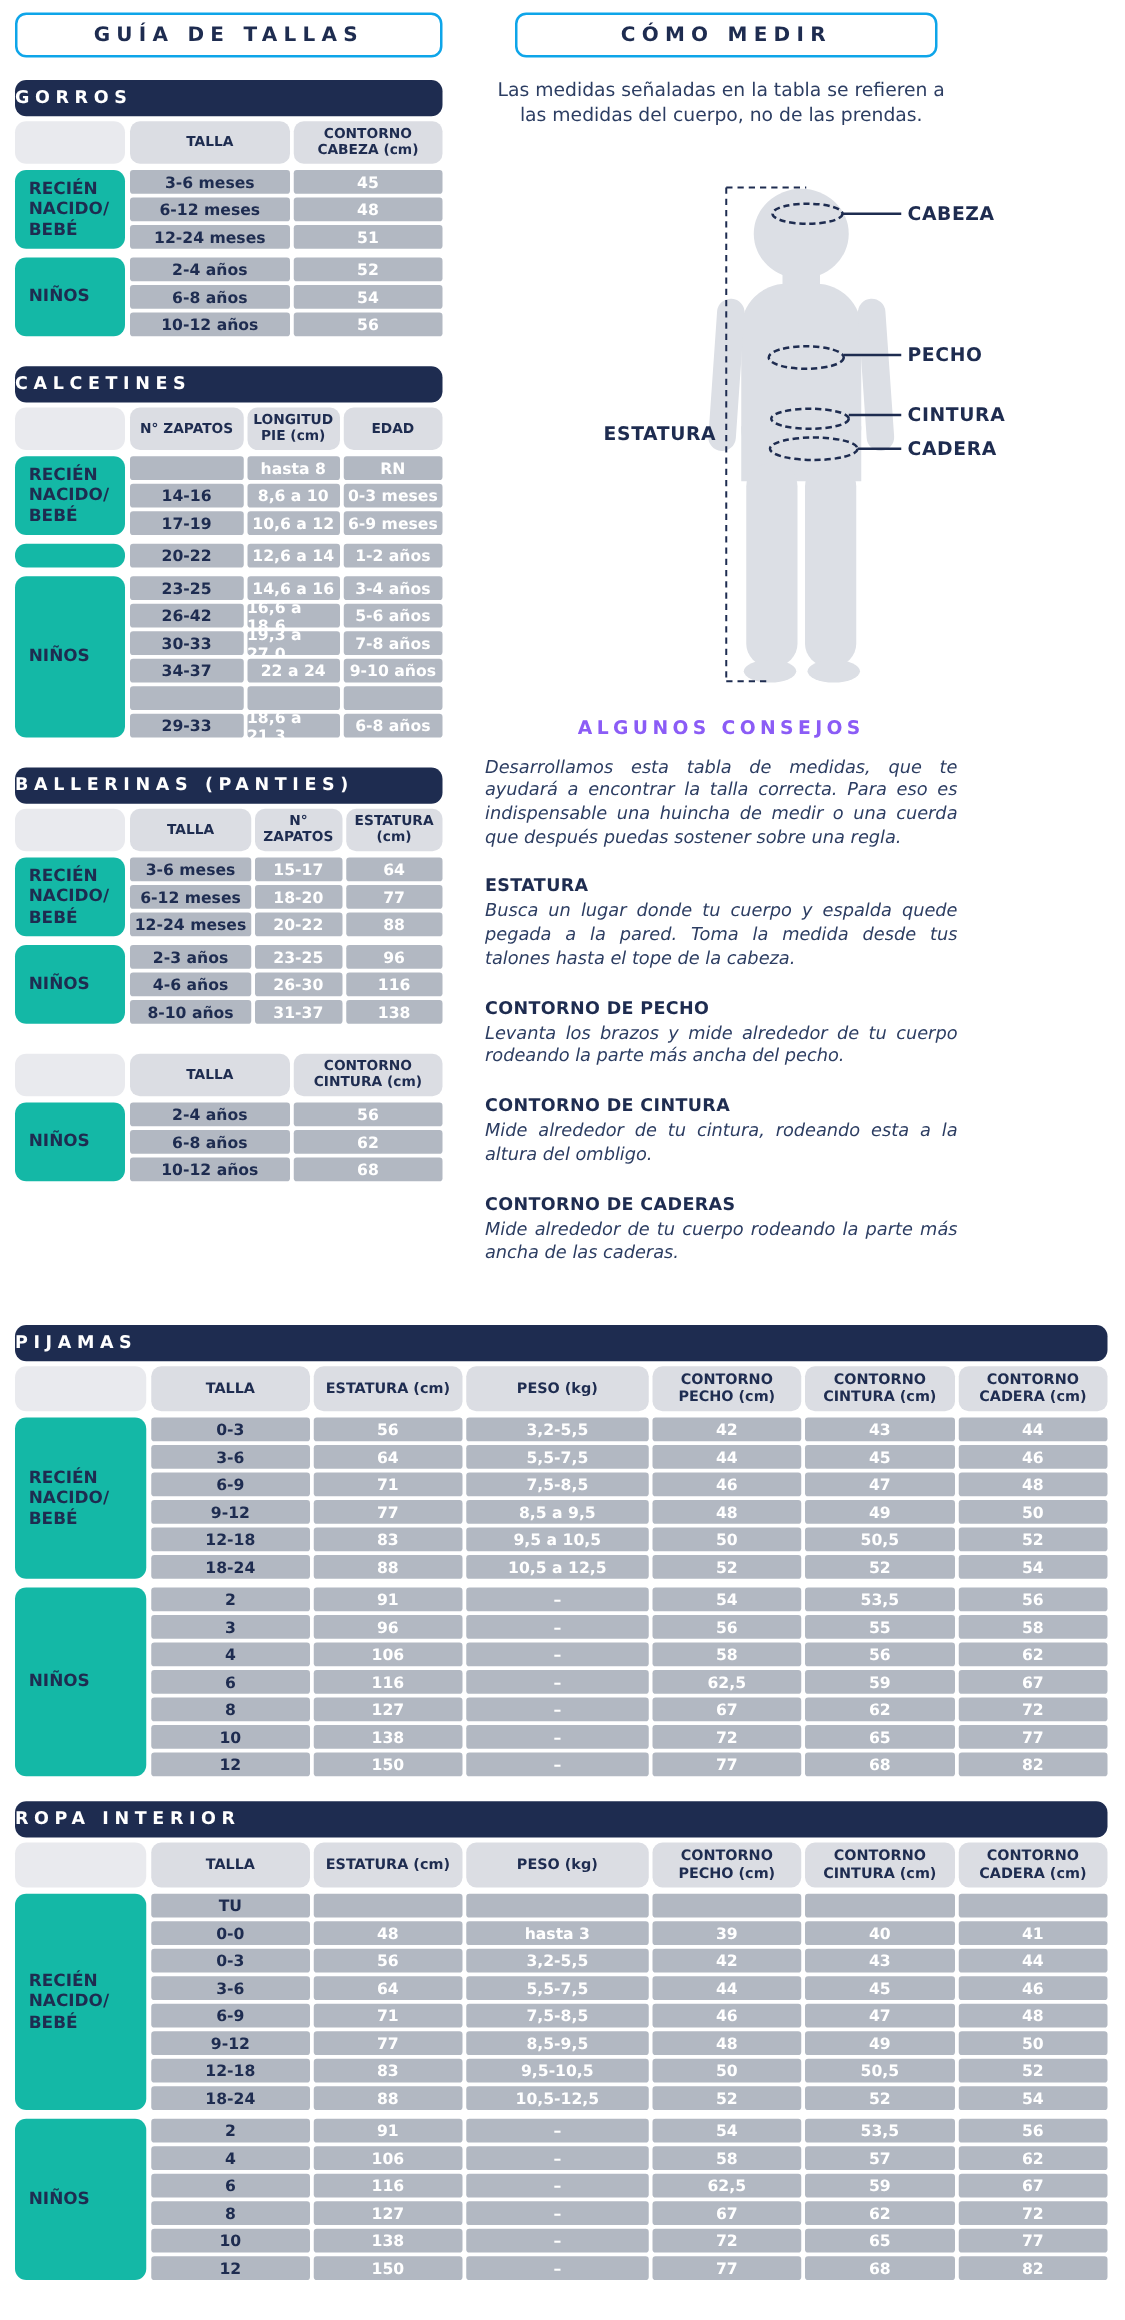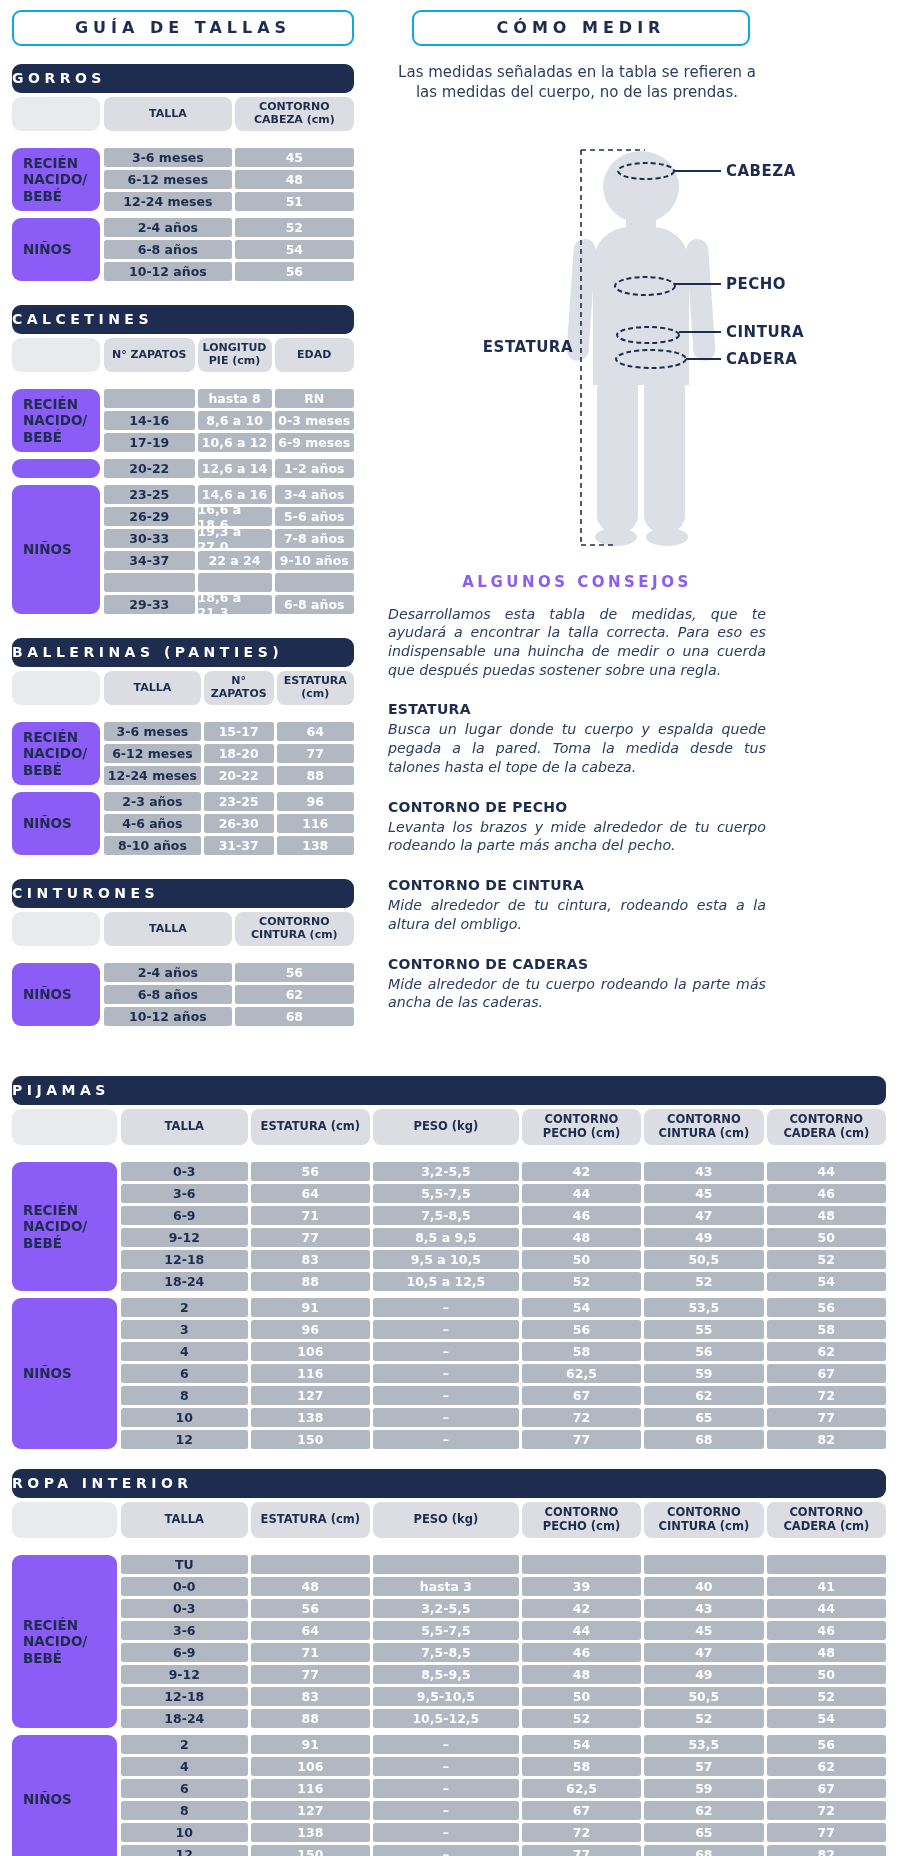--- a/index.html
+++ b/index.html
@@ -19,24 +19,24 @@
   
   .tbl-bar{background:#1E2C50;color:#fff;border-radius:9px;text-align:left;
            font-weight:700;font-size:14px;letter-spacing:4.5px;
            padding:6px 0 7px;margin-bottom:4px;}
 
   
   .size-table{margin-bottom:24px;}
   #bottom-tables{margin-top:26px;}
   #bottom-tables .size-table{margin-bottom:20px;}
   .tbl-row{display:flex;gap:4px;}
-  .tbl-hrow{margin-bottom:17px;}
+  .tbl-hrow{margin-bottom:5px;}
   .tbl-group + .tbl-group{margin-top:7px;}
   .corner-cell{background:#E9EAEE;border-radius:9px;}
-  .label-cell{background:#8b5cf6;border-radius:9px;color:#1E2C50;font-weight:700;
+  .label-cell{background:#14b8a6;border-radius:9px;color:#1E2C50;font-weight:700;
               font-size:13.5px;line-height:1.2;display:flex;align-items:center;
               padding:4px 4px 4px 11px;box-sizing:border-box;}
   .left .corner-cell,.left .label-cell{flex:0 0 88px;max-width:88px;}
   .bottom .corner-cell,.bottom .label-cell{flex:0 0 105px;max-width:105px;}
   .cell-grid{display:grid;gap:3px;flex:1;}
   .left .hdr{grid-auto-rows:34px;}
   .bottom .hdr{grid-auto-rows:36px;}
   .left .body{grid-auto-rows:19px;}
   .bottom .body{grid-auto-rows:19px;}
   .hcell{background:#DBDDE3;border-radius:8px;color:#1E2C50;font-weight:700;
@@ -140,21 +140,21 @@
                 <div class="cell c-val">12,6 a 14</div>
                 <div class="cell c-val">1-2 años</div>
               </div>
             </div>
             <div class="tbl-row tbl-group">
               <div class="label-cell">NIÑOS</div>
               <div class="cell-grid body">
                 <div class="cell c-first">23-25</div>
                 <div class="cell c-val">14,6 a 16</div>
                 <div class="cell c-val">3-4 años</div>
-                <div class="cell c-first">26-29</div>
+                <div class="cell c-first">26-42</div>
                 <div class="cell c-val">16,6 a 18,6</div>
                 <div class="cell c-val">5-6 años</div>
                 <div class="cell c-first">30-33</div>
                 <div class="cell c-val">19,3 a 27,0</div>
                 <div class="cell c-val">7-8 años</div>
                 <div class="cell c-first">34-37</div>
                 <div class="cell c-val">22 a 24</div>
                 <div class="cell c-val">9-10 años</div>
                 <div class="cell c-first"></div>
                 <div class="cell c-val"></div>
@@ -198,21 +198,20 @@
                 <div class="cell c-first">4-6 años</div>
                 <div class="cell c-val">26-30</div>
                 <div class="cell c-val">116</div>
                 <div class="cell c-first">8-10 años</div>
                 <div class="cell c-val">31-37</div>
                 <div class="cell c-val">138</div>
               </div>
             </div>
           </div>
           <div class="size-table tbl-cinturones left">
-            <div class="tbl-bar">CINTURONES</div>
             <div class="tbl-row tbl-hrow">
               <div class="corner-cell"></div>
               <div class="cell-grid hdr">
                 <div class="hcell">TALLA</div>
                 <div class="hcell">CONTORNO CINTURA (cm)</div>
               </div>
             </div>
             <div class="tbl-row tbl-group">
               <div class="label-cell">NIÑOS</div>
               <div class="cell-grid body">

